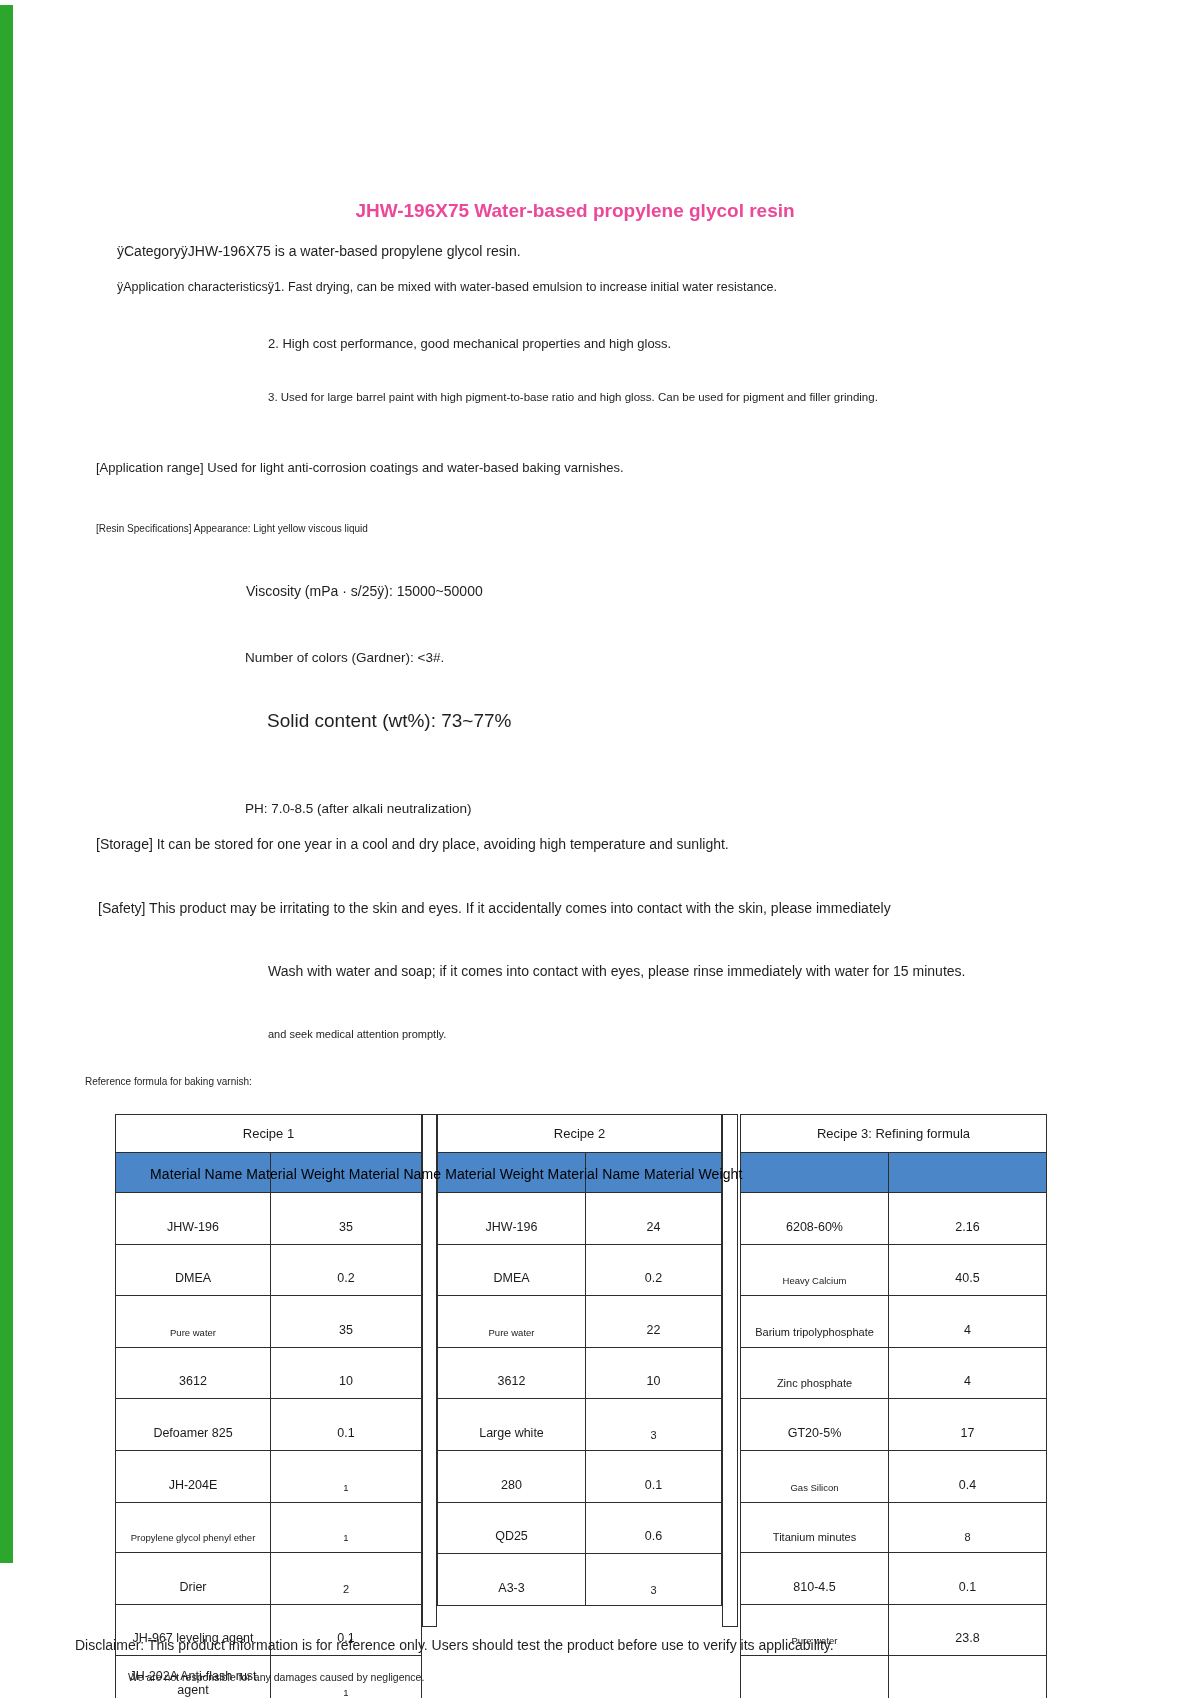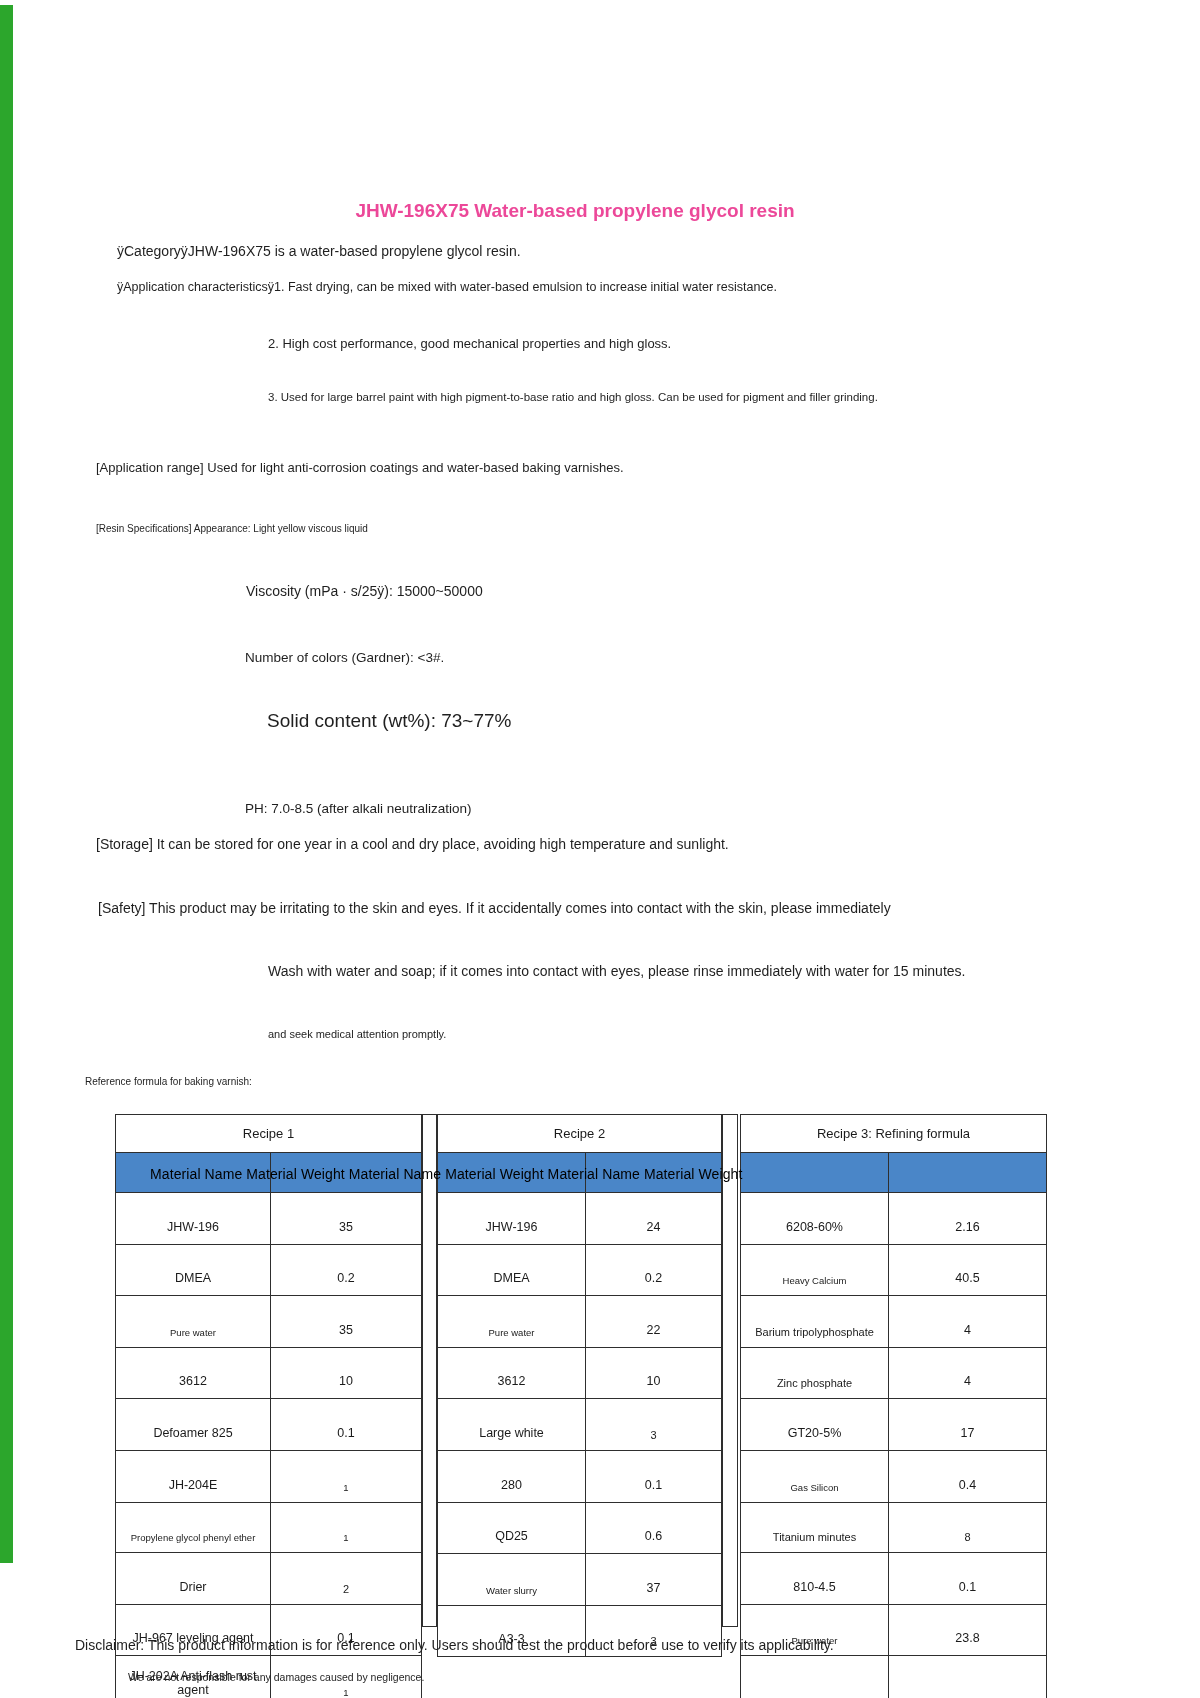--- a/index.html
+++ b/index.html
@@ -199,24 +199,20 @@
         </tr>
         <tr>
           <td class="fz-d">280</td>
           <td class="fz-d">0.1</td>
         </tr>
         <tr>
           <td class="fz-d">QD25</td>
           <td class="fz-d">0.6</td>
         </tr>
         <tr>
-          <td class="fz-s">Water slurry</td>
-          <td class="fz-d">37</td>
-        </tr>
-        <tr>
           <td class="fz-d">A3-3</td>
           <td class="fz-m">3</td>
         </tr>
       </tbody>
   </table>
 
   <div class="sliver" id="sliver-2"></div>
 
   <table class="recipe" id="recipe-3">
     <colgroup>

